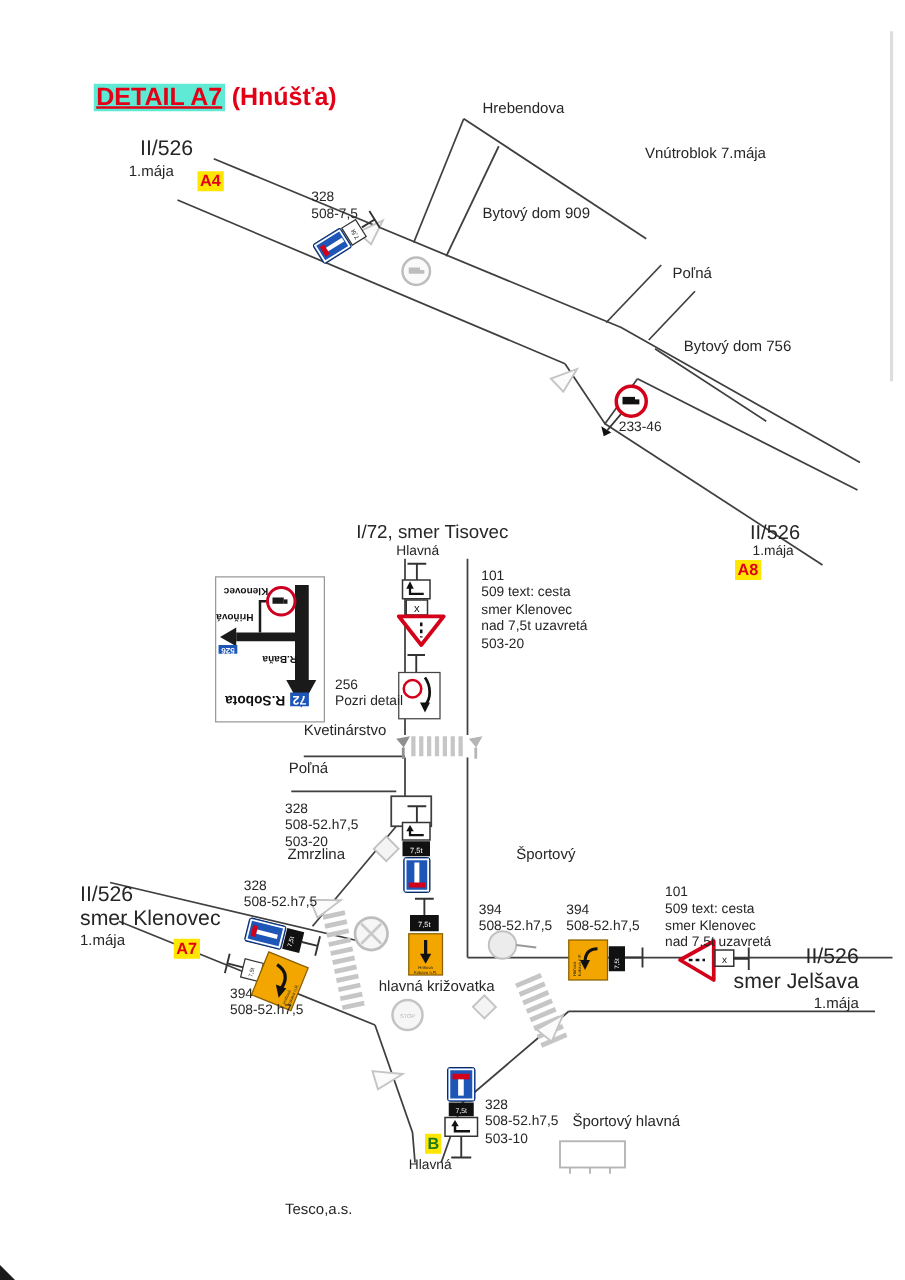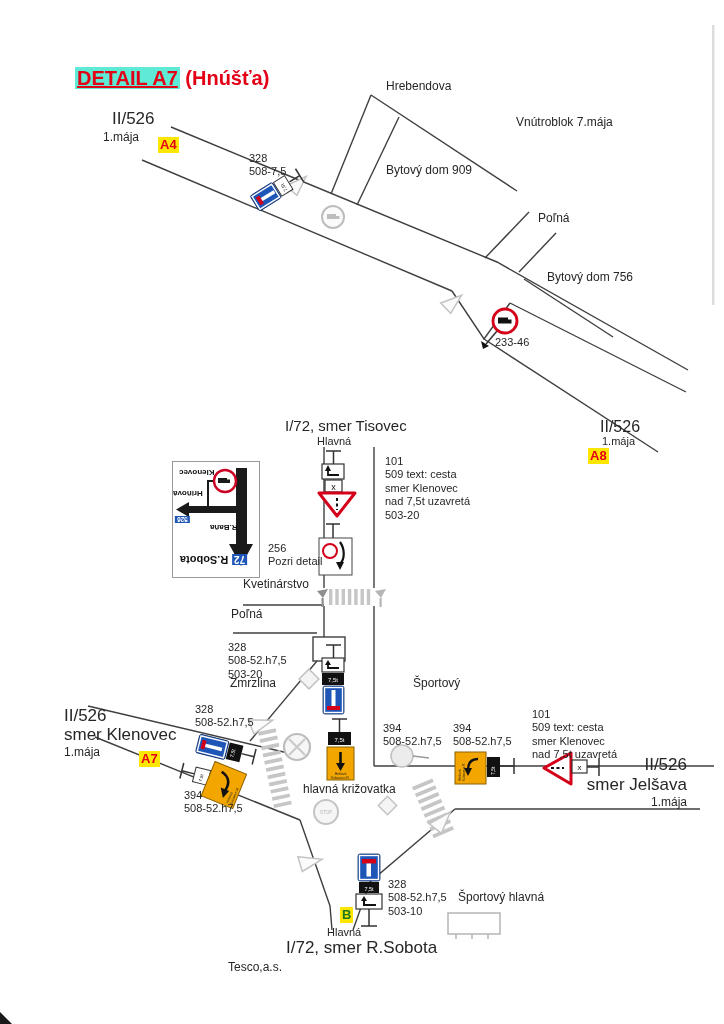--- a/index.html
+++ b/index.html
@@ -338,16 +338,15 @@
 nad 7,5t uzavretá</div>
 <div class="lbl ralign" style="left:557px;top:755px;width:130px;font-size:17px;">II/526</div>
 <div class="lbl ralign" style="left:557px;top:775px;width:130px;font-size:17px;">smer Jelšava</div>
 <div class="lbl ralign s12" style="left:557px;top:795px;width:130px;">1.mája</div>
 <div class="lbl s11" style="left:388px;top:878px;">328
 508-52.h7,5
 503-10</div>
 <div class="lbl s12" style="left:458px;top:890px;">Športový hlavná</div>
 <div class="badge green" style="left:340px;top:907px;">B</div>
 <div class="lbl s11" style="left:327px;top:926px;">Hlavná</div>
-<div class="lbl s17" style="left:286px;top:938px;">I/72, smer R.Sobota</div>
 <div class="lbl s12" style="left:228px;top:960px;">Tesco,a.s.</div>
 
 </div>
 
 </body></html>

